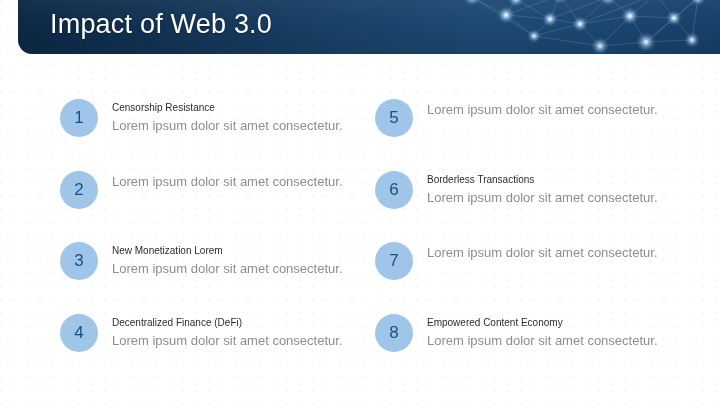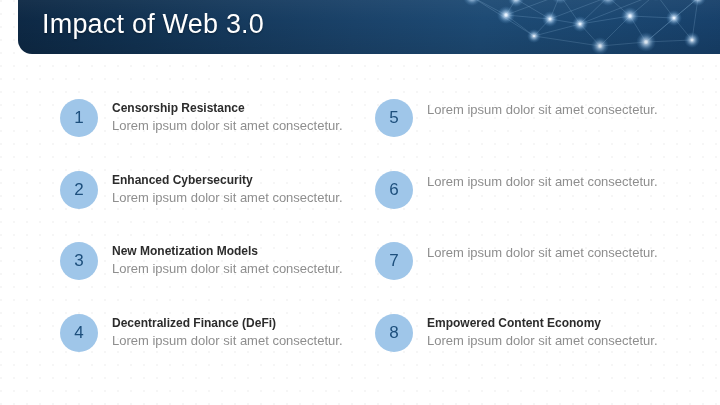--- a/index.html
+++ b/index.html
@@ -50,21 +50,21 @@
     inset: 0;
     background: linear-gradient(180deg,
                 rgba(255,255,255,0.05) 0%,
                 rgba(255,255,255,0.00) 45%,
                 rgba(0,0,0,0.10) 100%);
     pointer-events: none;
   }
 
   #header-title {
     position: absolute;
-    left: 24px;
+    left: 32px;
     top: 10px;
     color: #ffffff;
     font-size: 27px;
     font-weight: 400;
     letter-spacing: 0.2px;
     line-height: 40px;
     text-shadow: 0 1px 2px rgba(0,0,0,0.35);
     white-space: nowrap;
   }
 
@@ -116,22 +116,22 @@
     margin-top: 13px;
   }
 
   .item-text {
     margin-left: 14px;
     padding-top: 14px;
   }
 
   .item-title {
     color: #2c2c2c;
-    font-size: 12px;
-    font-weight: 700;
+    font-size: 10px;
+    font-weight: 400;
     line-height: 16px;
     white-space: nowrap;
   }
 
   .item-desc {
     color: #8e8e8e;
     font-size: 13px;
     font-weight: 400;
     line-height: 16px;
     margin-top: 2px;
@@ -224,29 +224,28 @@
         <div class="badge">1</div>
         <div class="item-text">
           <div class="item-title">Censorship Resistance</div>
           <div class="item-desc">Lorem ipsum dolor sit amet consectetur.</div>
         </div>
       </div>
 
       <div class="list-item">
         <div class="badge">2</div>
         <div class="item-text">
-          <div class="item-title">Enhanced Cybersecurity</div>
           <div class="item-desc">Lorem ipsum dolor sit amet consectetur.</div>
         </div>
       </div>
 
       <div class="list-item">
         <div class="badge">3</div>
         <div class="item-text">
-          <div class="item-title">New Monetization Models</div>
+          <div class="item-title">New Monetization Lorem</div>
           <div class="item-desc">Lorem ipsum dolor sit amet consectetur.</div>
         </div>
       </div>
 
       <div class="list-item">
         <div class="badge">4</div>
         <div class="item-text">
           <div class="item-title">Decentralized Finance (DeFi)</div>
           <div class="item-desc">Lorem ipsum dolor sit amet consectetur.</div>
         </div>
@@ -259,20 +258,21 @@
       <div class="list-item">
         <div class="badge">5</div>
         <div class="item-text">
           <div class="item-desc">Lorem ipsum dolor sit amet consectetur.</div>
         </div>
       </div>
 
       <div class="list-item">
         <div class="badge">6</div>
         <div class="item-text">
+          <div class="item-title">Borderless Transactions</div>
           <div class="item-desc">Lorem ipsum dolor sit amet consectetur.</div>
         </div>
       </div>
 
       <div class="list-item">
         <div class="badge">7</div>
         <div class="item-text">
           <div class="item-desc">Lorem ipsum dolor sit amet consectetur.</div>
         </div>
       </div>

